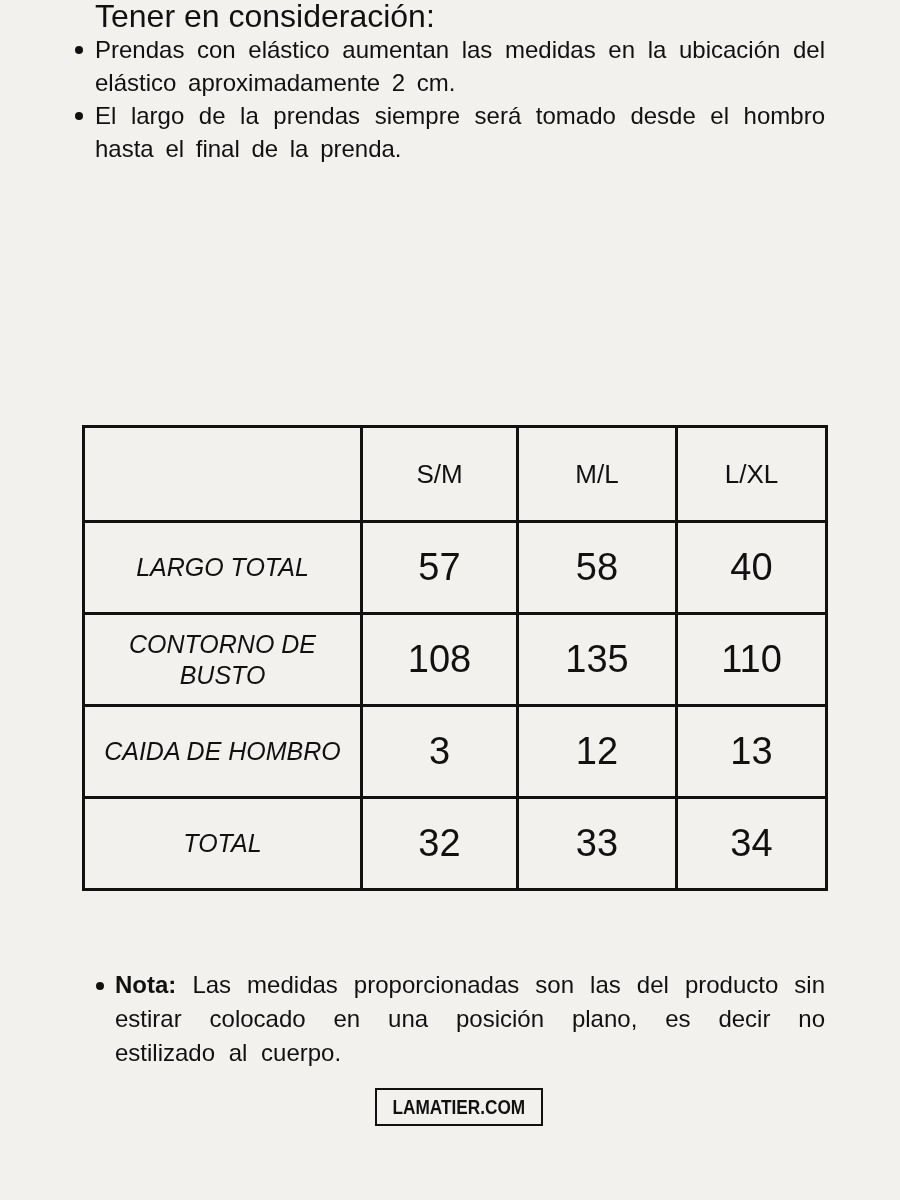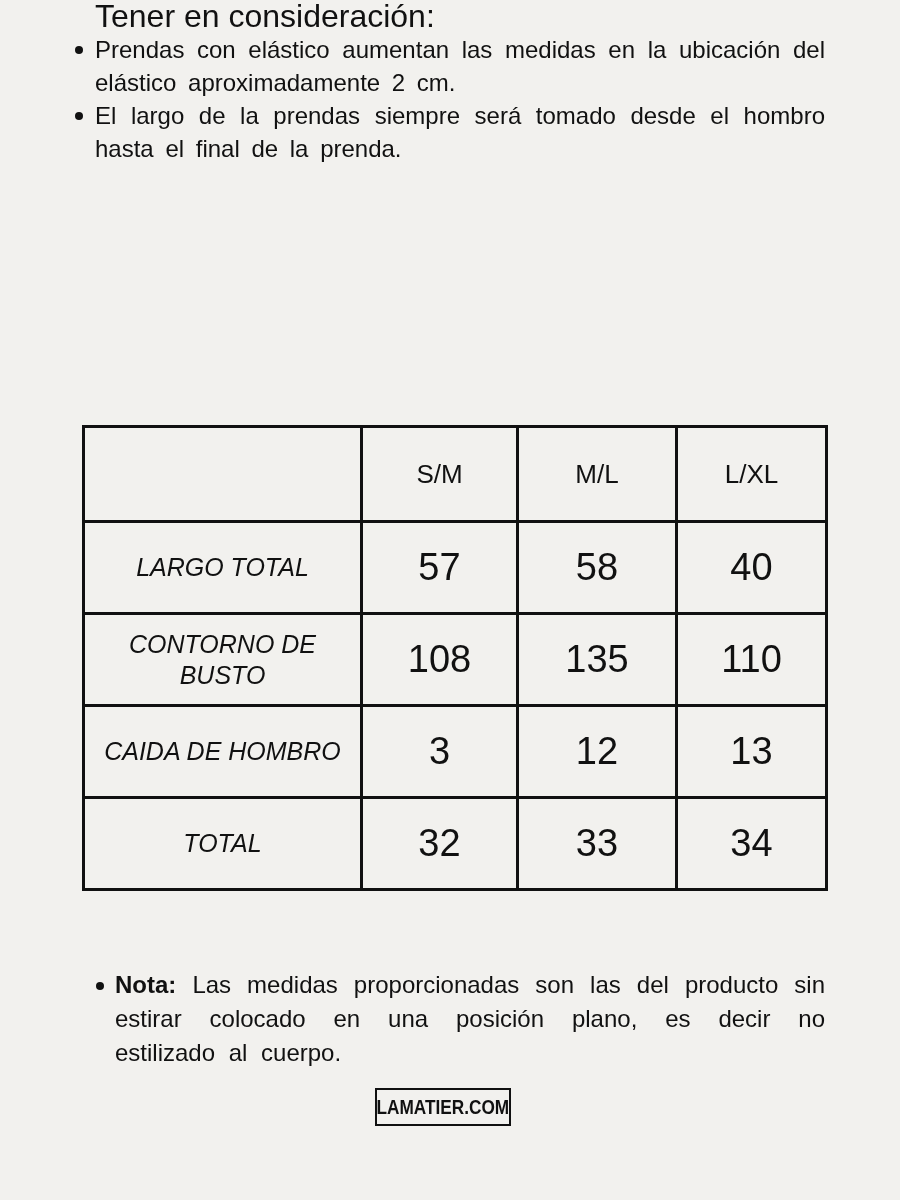--- a/index.html
+++ b/index.html
@@ -113,21 +113,21 @@
     border-radius: 50%;
     background: #111111;
   }
   .note .note-label { font-weight: bold; }
 
   
   .brand-badge {
     position: absolute;
     left: 375px;
     top: 1088px;
-    width: 136px;
+    width: 168px;
     height: 38px;
     border: 2px solid #111111;
     display: flex;
     align-items: center;
     justify-content: center;
     white-space: nowrap;
   }
   .brand-badge span {
     display: inline-block;
     font-size: 21px;

